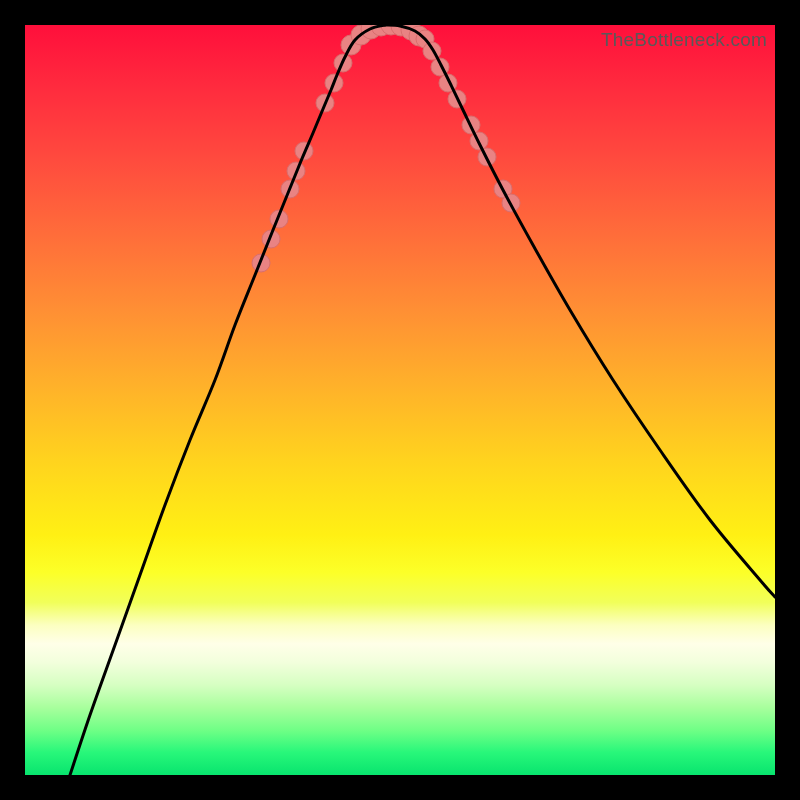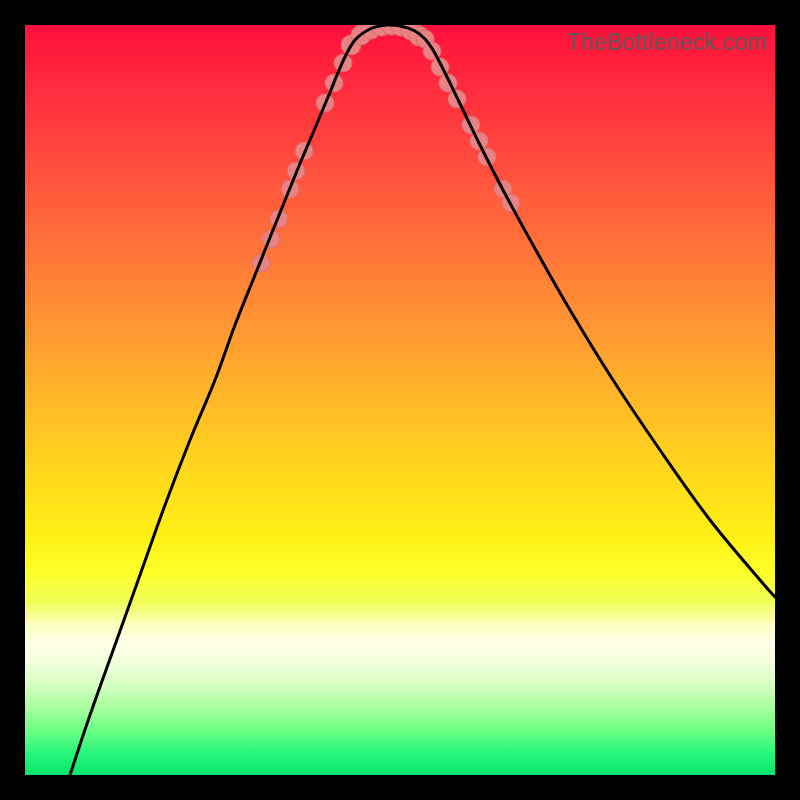--- a/index.html
+++ b/index.html
@@ -47,21 +47,21 @@
       #70ff86 94%,
       #28f77a 97%,
       #08e46e 100%
     );
   }
   .watermark {
     position: absolute;
     top: 4px;
     right: 8px;
     color: #595959;
-    font-size: 23px;
+    font-size: 19px;
     font-weight: 500;
     letter-spacing: 0.2px;
     user-select: none;
   }
   svg.curves {
     position: absolute;
     inset: 0;
   }
 </style>
 </head>

